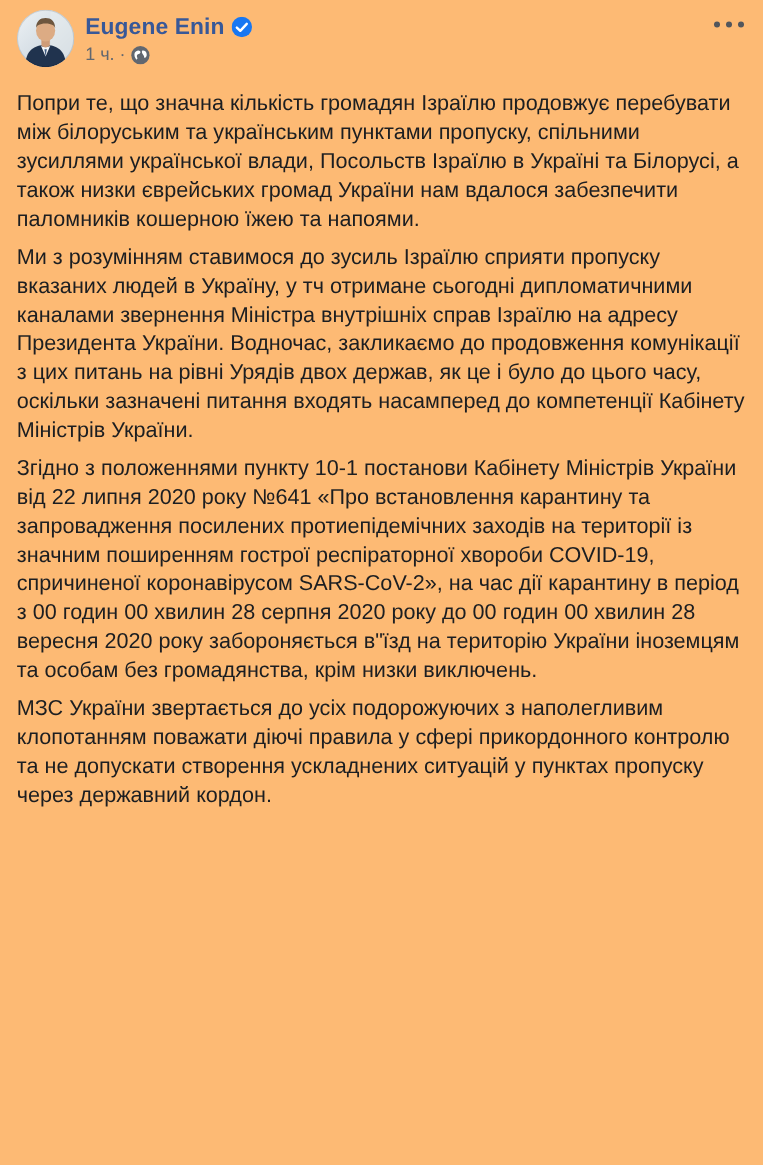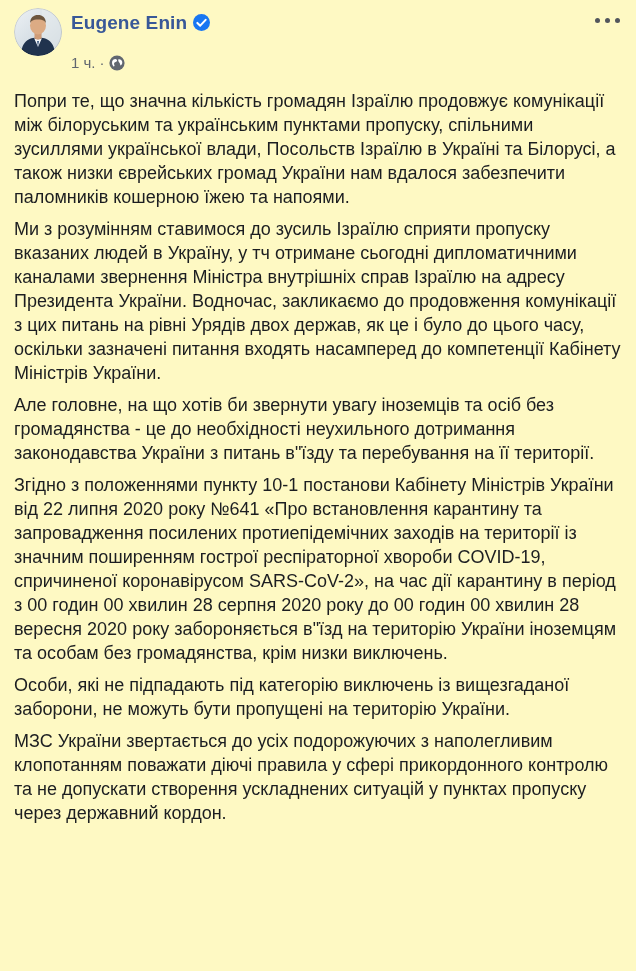--- a/index.html
+++ b/index.html
@@ -10,21 +10,21 @@
   body {
     width: 636px;
     height: 971px;
     overflow: hidden;
     font-family: "Liberation Sans", "DejaVu Sans", sans-serif;
     position: relative;
   }
   .post {
     width: 100%;
     height: 100%;
-    background: #fef9c3;
+    background: #fdba74;
     position: relative;
   }
   .post-header {
     display: flex;
     align-items: flex-start;
     padding: 8px 14px 0 14px;
     position: relative;
   }
   .avatar-wrap {
     width: 48px;
@@ -53,21 +53,21 @@
   }
   .verified-badge {
     margin-left: 6px;
     width: 17px;
     height: 17px;
     display: inline-block;
   }
   .meta-row {
     display: flex;
     align-items: center;
-    margin-top: 22px;
+    margin-top: 5px;
     color: #616770;
     font-size: 15px;
   }
   .meta-sep {
     margin: 0 4px;
     color: #616770;
   }
   .globe-icon {
     width: 16px;
     height: 16px;
@@ -163,21 +163,19 @@
 
     <div class="menu-button" title="">
       <span class="dot"></span>
       <span class="dot"></span>
       <span class="dot"></span>
     </div>
 
   </div>
 
   <div class="post-body">
-    <p>Попри те, що значна кількість громадян Ізраїлю продовжує комунікації між білоруським та українським пунктами пропуску, спільними зусиллями української влади, Посольств Ізраїлю в Україні та Білорусі, а також низки єврейських громад України нам вдалося забезпечити паломників кошерною їжею та напоями.</p>
+    <p>Попри те, що значна кількість громадян Ізраїлю продовжує перебувати між білоруським та українським пунктами пропуску, спільними зусиллями української влади, Посольств Ізраїлю в Україні та Білорусі, а також низки єврейських громад України нам вдалося забезпечити паломників кошерною їжею та напоями.</p>
     <p>Ми з розумінням ставимося до зусиль Ізраїлю сприяти пропуску вказаних людей в Україну, у тч отримане сьогодні дипломатичними каналами звернення Міністра внутрішніх справ Ізраїлю на адресу Президента України. Водночас, закликаємо до продовження комунікації з цих питань на рівні Урядів двох держав, як це і було до цього часу, оскільки зазначені питання входять насамперед до компетенції Кабінету Міністрів України.</p>
-    <p>Але головне, на що хотів би звернути увагу іноземців та осіб без громадянства - це до необхідності неухильного дотримання законодавства України з питань в"їзду та перебування на її території.</p>
     <p>Згідно з положеннями пункту 10-1 постанови Кабінету Міністрів України від 22 липня 2020 року №641 «Про встановлення карантину та запровадження посилених протиепідемічних заходів на території із значним поширенням гострої респіраторної хвороби COVID-19, спричиненої коронавірусом SARS-CoV-2», на час дії карантину в період з 00 годин 00 хвилин 28 серпня 2020 року до 00 годин 00 хвилин 28 вересня 2020 року забороняється в"їзд на територію України іноземцям та особам без громадянства, крім низки виключень.</p>
-    <p>Особи, які не підпадають під категорію виключень із вищезгаданої заборони, не можуть бути пропущені на територію України.</p>
     <p>МЗС України звертається до усіх подорожуючих з наполегливим клопотанням поважати діючі правила у сфері прикордонного контролю та не допускати створення ускладнених ситуацій у пунктах пропуску через державний кордон.</p>
   </div>
 
 </div>
 
 </body></html>

